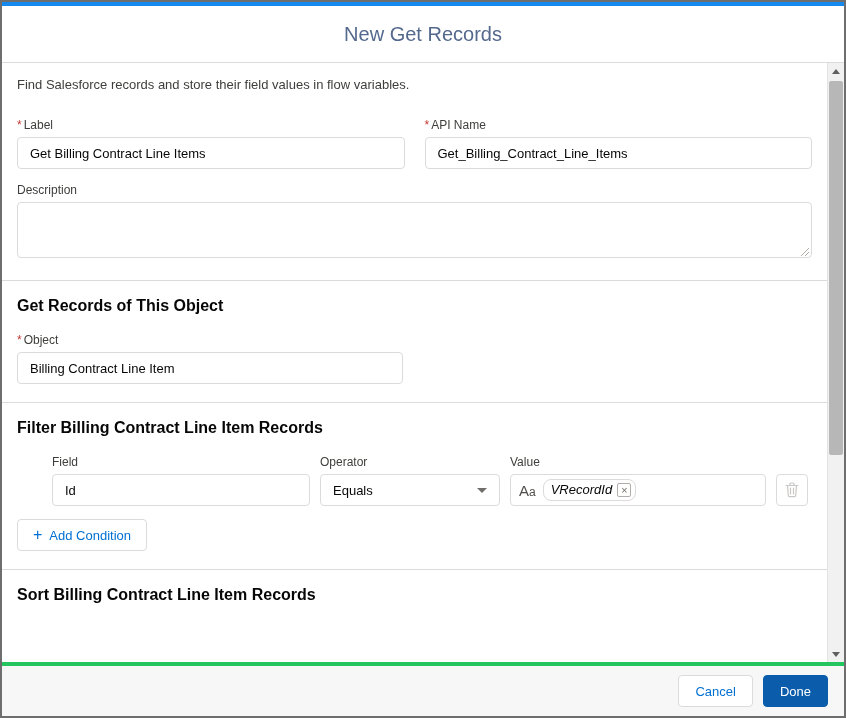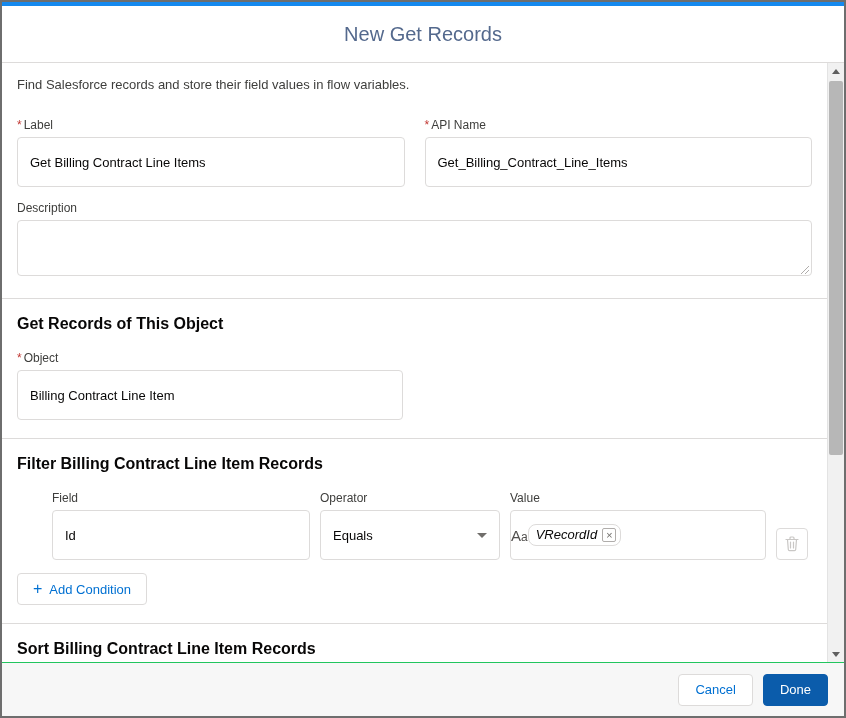--- a/index.html
+++ b/index.html
@@ -28,21 +28,21 @@
 
   .intro { font-size:13px; color:#3e3e3c; margin:2px 0 26px 0; }
 
   .form-row { display:flex; gap:20px; }
   .form-col { flex:1 1 0; }
 
   .field-label { display:block; font-size:12px; color:#3e3e3c; margin-bottom:5px; }
   .req { color:var(--color-required,#c23934); margin-right:2px; text-decoration:none; font-style:normal; }
 
   .slds-input, .slds-select, .slds-combobox {
-    width:100%; height:50px;
+    width:100%; height:32px;
     border:1px solid #dddbda; border-radius:4px;
     padding:0 12px; font-size:13px; color:#080707;
     font-family:"Liberation Sans", sans-serif;
     background:#fff; outline:none;
   }
 
   .textarea-wrap { position:relative; margin-top:2px; }
   .slds-textarea {
     width:100%; height:56px; resize:none;
     border:1px solid #dddbda; border-radius:4px;
@@ -70,21 +70,21 @@
     border-left:5px solid transparent; border-right:5px solid transparent;
     border-top:5px solid #706e6b; margin-left:8px;
   }
 
   .condition-block { margin-left:35px; }
   .condition-row { display:flex; gap:10px; align-items:flex-end; }
   .cond-field { width:258px; }
   .cond-operator { width:180px; }
   .cond-value { width:256px; }
 
-  .slds-combobox { display:flex; align-items:center; padding:0 0; }
+  .slds-combobox { display:flex; align-items:center; padding:0 8px; gap:7px; }
   .text-type-icon { color:#514f4d; font-size:14px; letter-spacing:0; flex:0 0 auto; line-height:1; }
   .text-type-icon .big { font-size:15px; font-weight:400; }
   .text-type-icon .small { font-size:12px; }
 
   .value-pill {
     display:inline-flex; align-items:center; gap:5px;
     border:1px solid #dddbda; border-radius:8px;
     padding:2px 4px 2px 7px; font-size:13px; color:#080707; background:#fff;
     line-height:16px;
     font-style:italic;
@@ -106,21 +106,21 @@
     display:inline-flex; align-items:center; gap:7px;
     height:32px; padding:0 15px;
     border:1px solid #dddbda; border-radius:4px; background:#fff;
     color:var(--color-brand,#0070d2); font-size:13px; cursor:pointer;
     font-family:"Liberation Sans", sans-serif;
   }
   .plus-glyph { font-size:16px; font-weight:400; line-height:1; }
 
   .modal-footer {
     flex:0 0 54px;
-    border-top:1px solid #22c55e; background:#f7f7f7;
+    border-top:4px solid #22c55e; background:#f7f7f7;
     display:flex; align-items:center; justify-content:flex-end;
     padding:0 16px; gap:10px;
   }
   .btn { height:32px; padding:0 16px; border-radius:4px; font-size:13px;
          font-family:"Liberation Sans", sans-serif; cursor:pointer; }
   .btn-neutral { background:#fff; border:1px solid #dddbda; color:var(--color-brand,#0070d2); }
   .btn-brand { background:var(--color-done-bg,#0b5cab); border:1px solid var(--color-done-bg,#0b5cab);
                color:#fff; font-weight:400; }
 
   

